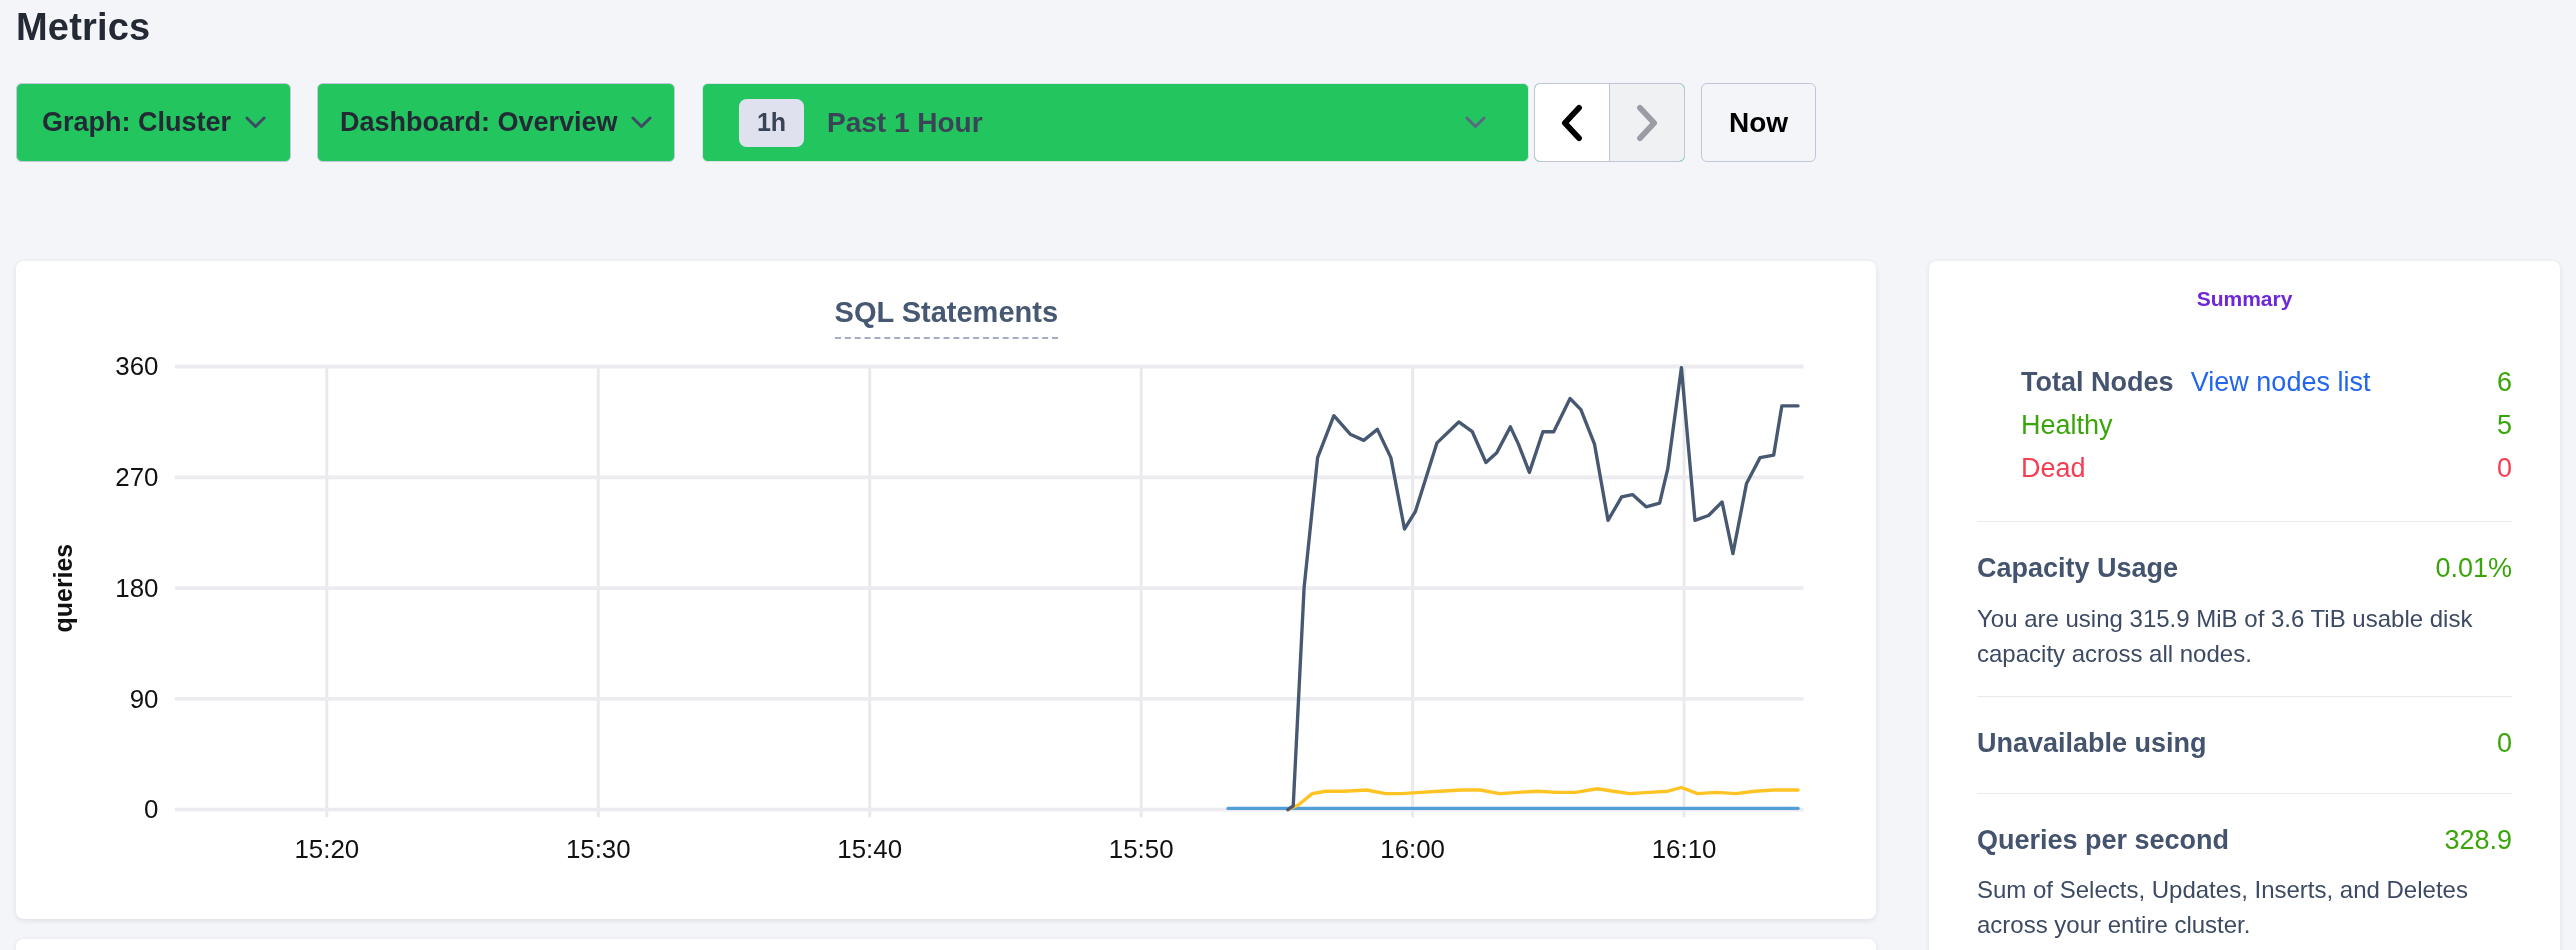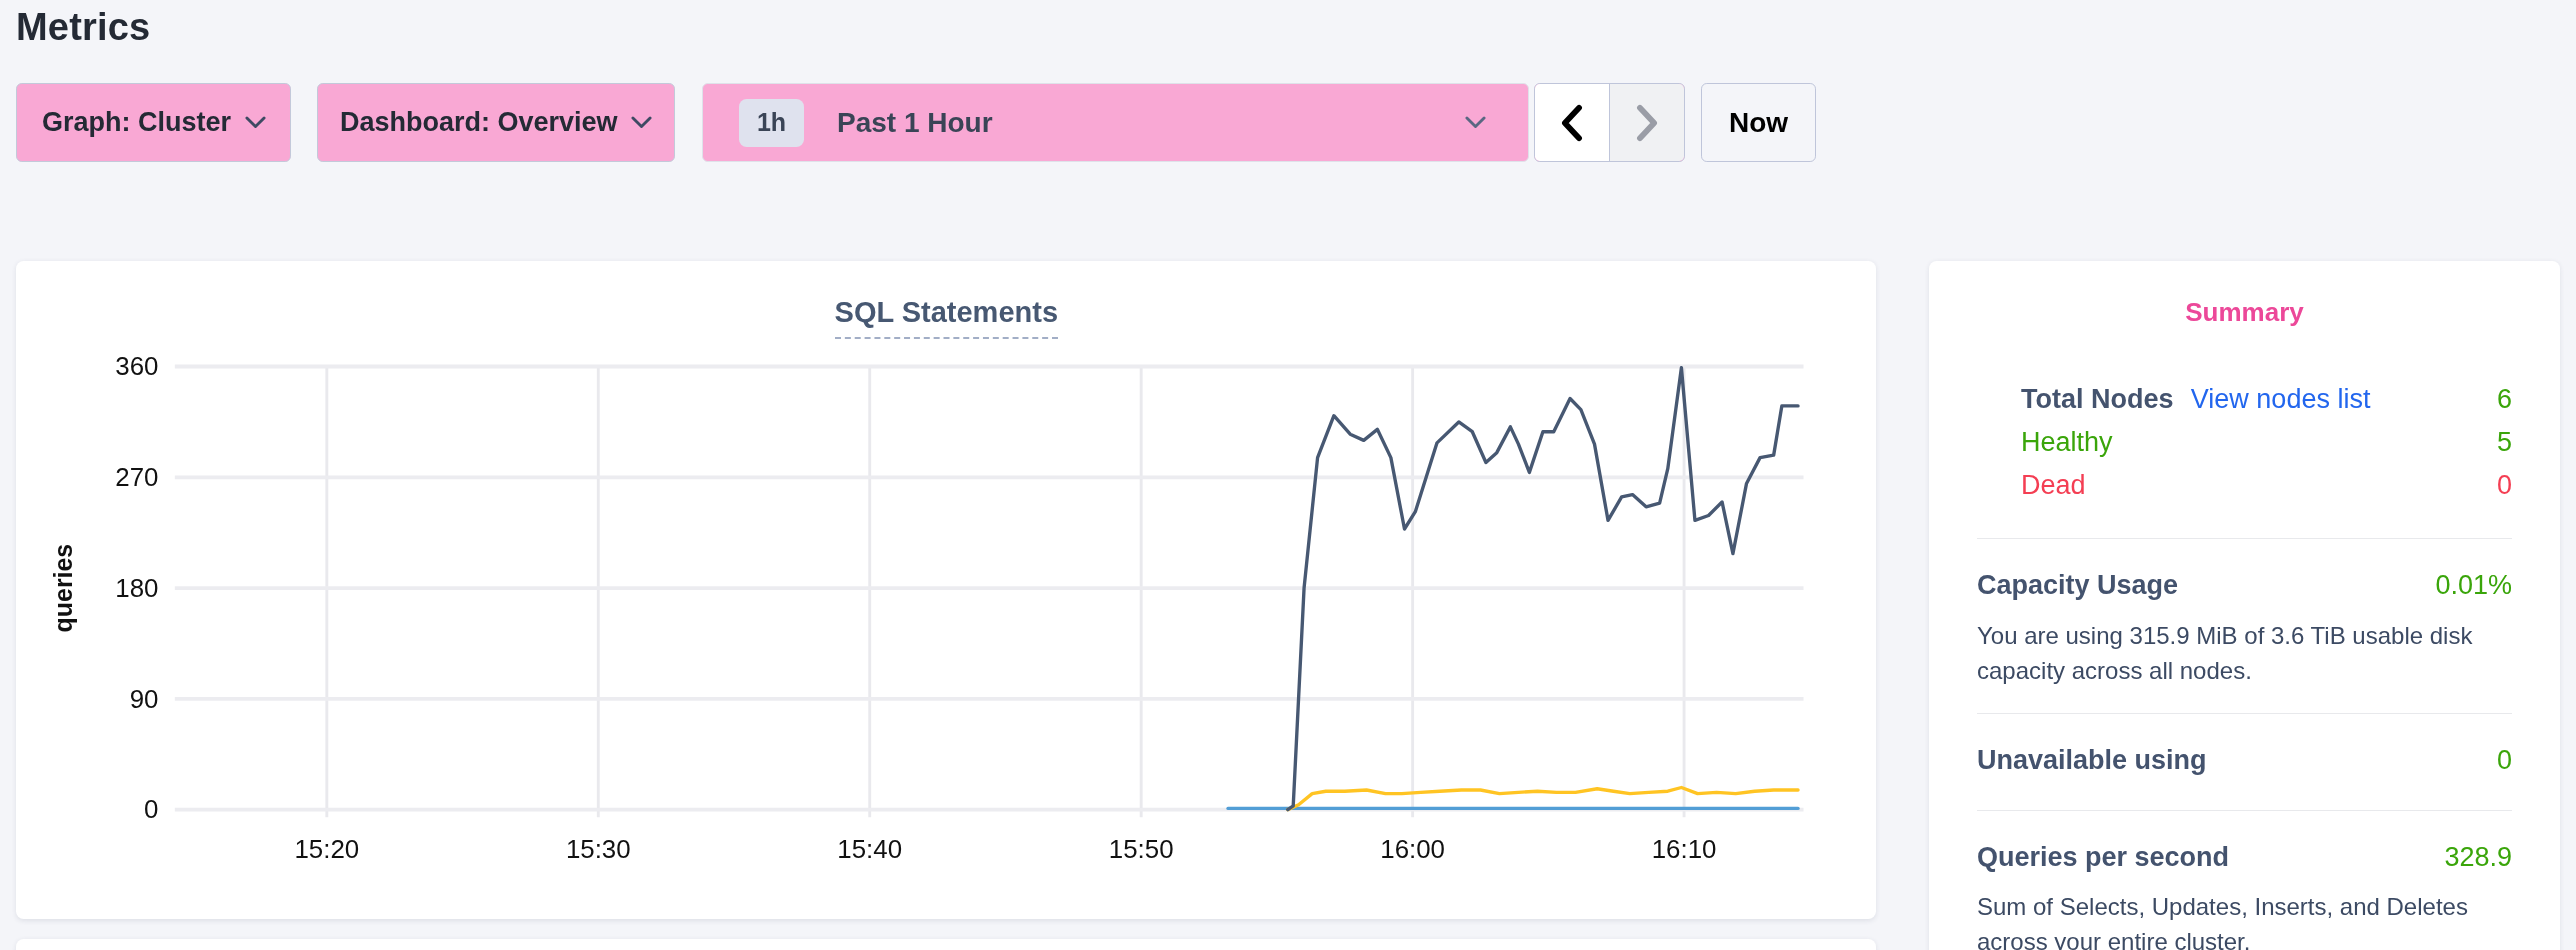--- a/index.html
+++ b/index.html
@@ -8,52 +8,52 @@
     position: relative;
     background: #f4f5f9;
     font-family: "Liberation Sans", sans-serif;
     color: #242a35;
   }
   .page-title {
     position: absolute; left: 16px; top: 5.8px;
     font-size: 38px; font-weight: 600; color: #242a35; letter-spacing: 0.2px;
   }
   
-  .ctl { position: absolute; top: 83px; height: 79px; background: #f9a8d4;
+  .ctl { position: absolute; top: 83px; height: 79px; background: #22c55e;
          border: 1.9px solid #c3c9da; border-radius: 5.8px;
          display: flex; align-items: center; cursor: pointer; }
   .dd { justify-content: center; gap: 13.4px; font-size: 27px; font-weight: 700; color: #242a35; }
   .dd-graph { left: 16.3px; width: 275px; }
   .dd-dash  { left: 317px; width: 358px; }
   .chev { width: 21px; height: 13.4px; flex: none; }
   .timepicker { left: 702px; width: 827px; border-color: #dfe2ea; justify-content: flex-start; }
   .time-badge { margin-left: 36px; width: 65px; height: 48px; border-radius: 7.7px;
                 background: #dfe2ee; color: #3a4456; font-size: 25px; font-weight: 700;
                 display: flex; align-items: center; justify-content: center; }
-  .time-label { margin-left: 33px; font-size: 28px; font-weight: 600; color: #3a4456; }
+  .time-label { margin-left: 23px; font-size: 28px; font-weight: 600; color: #3a4456; }
   .timepicker .chev { position: absolute; right: 42px; }
   .navgroup { left: 1534px; width: 151px; padding: 0; overflow: hidden; border-color: #bfc5da; }
   .navbtn { width: 50%; height: 100%; display: flex; align-items: center; justify-content: center;
             background: #fff; border: none; cursor: pointer; }
   .navbtn.disabled { background: #f0f1f3; cursor: default; }
   .navgroup .sep { width: 1.9px; height: 100%; background: #bfc5da; }
   .now-btn { left: 1701px; width: 115px; background: transparent; justify-content: center;
              border-color: #bfc5da; color: #000000; font-size: 28px; font-weight: 600; }
   
   .card { position: absolute; background: #fff; border-radius: 7.7px;
           box-shadow: 0 1.9px 5.8px rgba(40,50,80,.10); }
   .chart-card { left: 16.3px; top: 261px; width: 1860px; height: 658px; }
   .next-card  { left: 16.3px; top: 939px; width: 1860px; height: 38px; }
   .chart-title-wrap { position: absolute; top: 35px; left: 0; width: 100%; text-align: center; }
   .chart-title { display: inline-block; font-size: 29px; font-weight: 700; color: #475872;
                  border-bottom: 2.9px dashed #a2aec6; padding-bottom: 7.7px; cursor: help; }
   .chart-svg { position: absolute; left: 0; top: 0; }
   
   .summary-card { left: 1929px; top: 261px; width: 631px; height: 710px; padding: 0 48px; }
-  .summary-title { margin-top: 36px; text-align: center; font-size: 26px; font-weight: 700; color: #ec4899; }
+  .summary-title { margin-top: 26px; text-align: center; font-size: 21px; font-weight: 700; color: #6d28d9; }
   .node-rows { margin-top: 56px; margin-left: 44px; }
   .srow { display: flex; align-items: baseline; height: 43px; font-size: 27px; }
   .srow .lbl { font-weight: 400; }
   .srow .lbl.b { font-weight: 700; color: #44536e; }
   .srow .lnk { margin-left: 17.3px; color: #2266ee; cursor: pointer; font-weight: 400; }
   .srow .val { margin-left: auto; }
   .sdivider { border: none; border-top: 1.9px solid #e8e9ec; margin-top: 25px; }
   .section { margin-top: 31px; }
   .section .srow { height: 40px; }
   .sdesc { margin-top: 7.7px; font-size: 24px; line-height: 35px; color: #3c4a63; max-width: 518px; }

